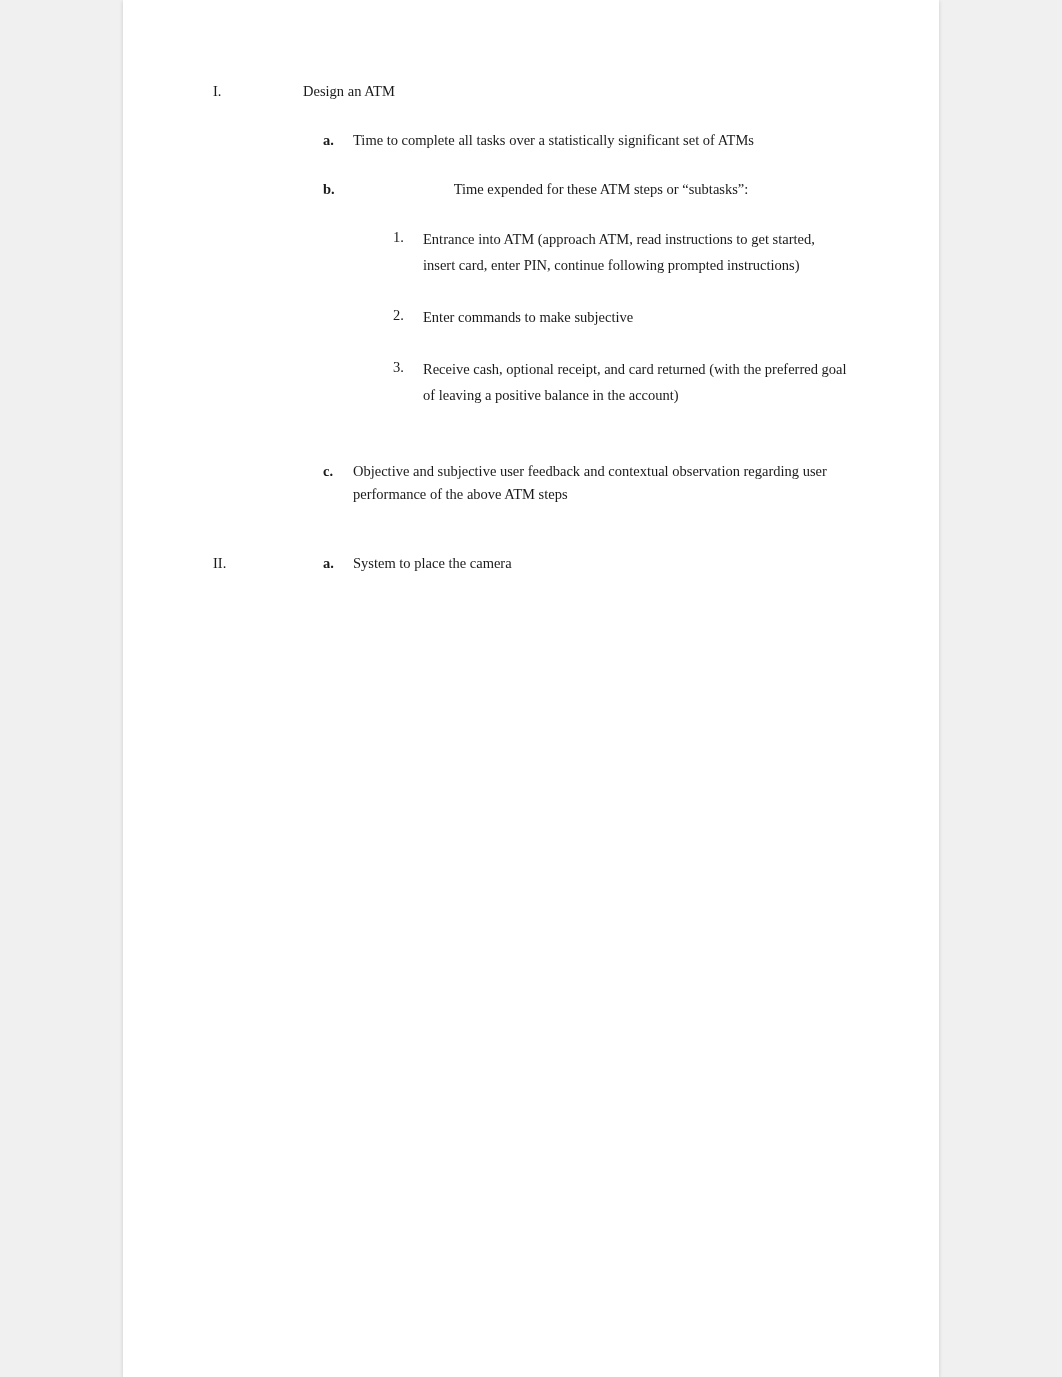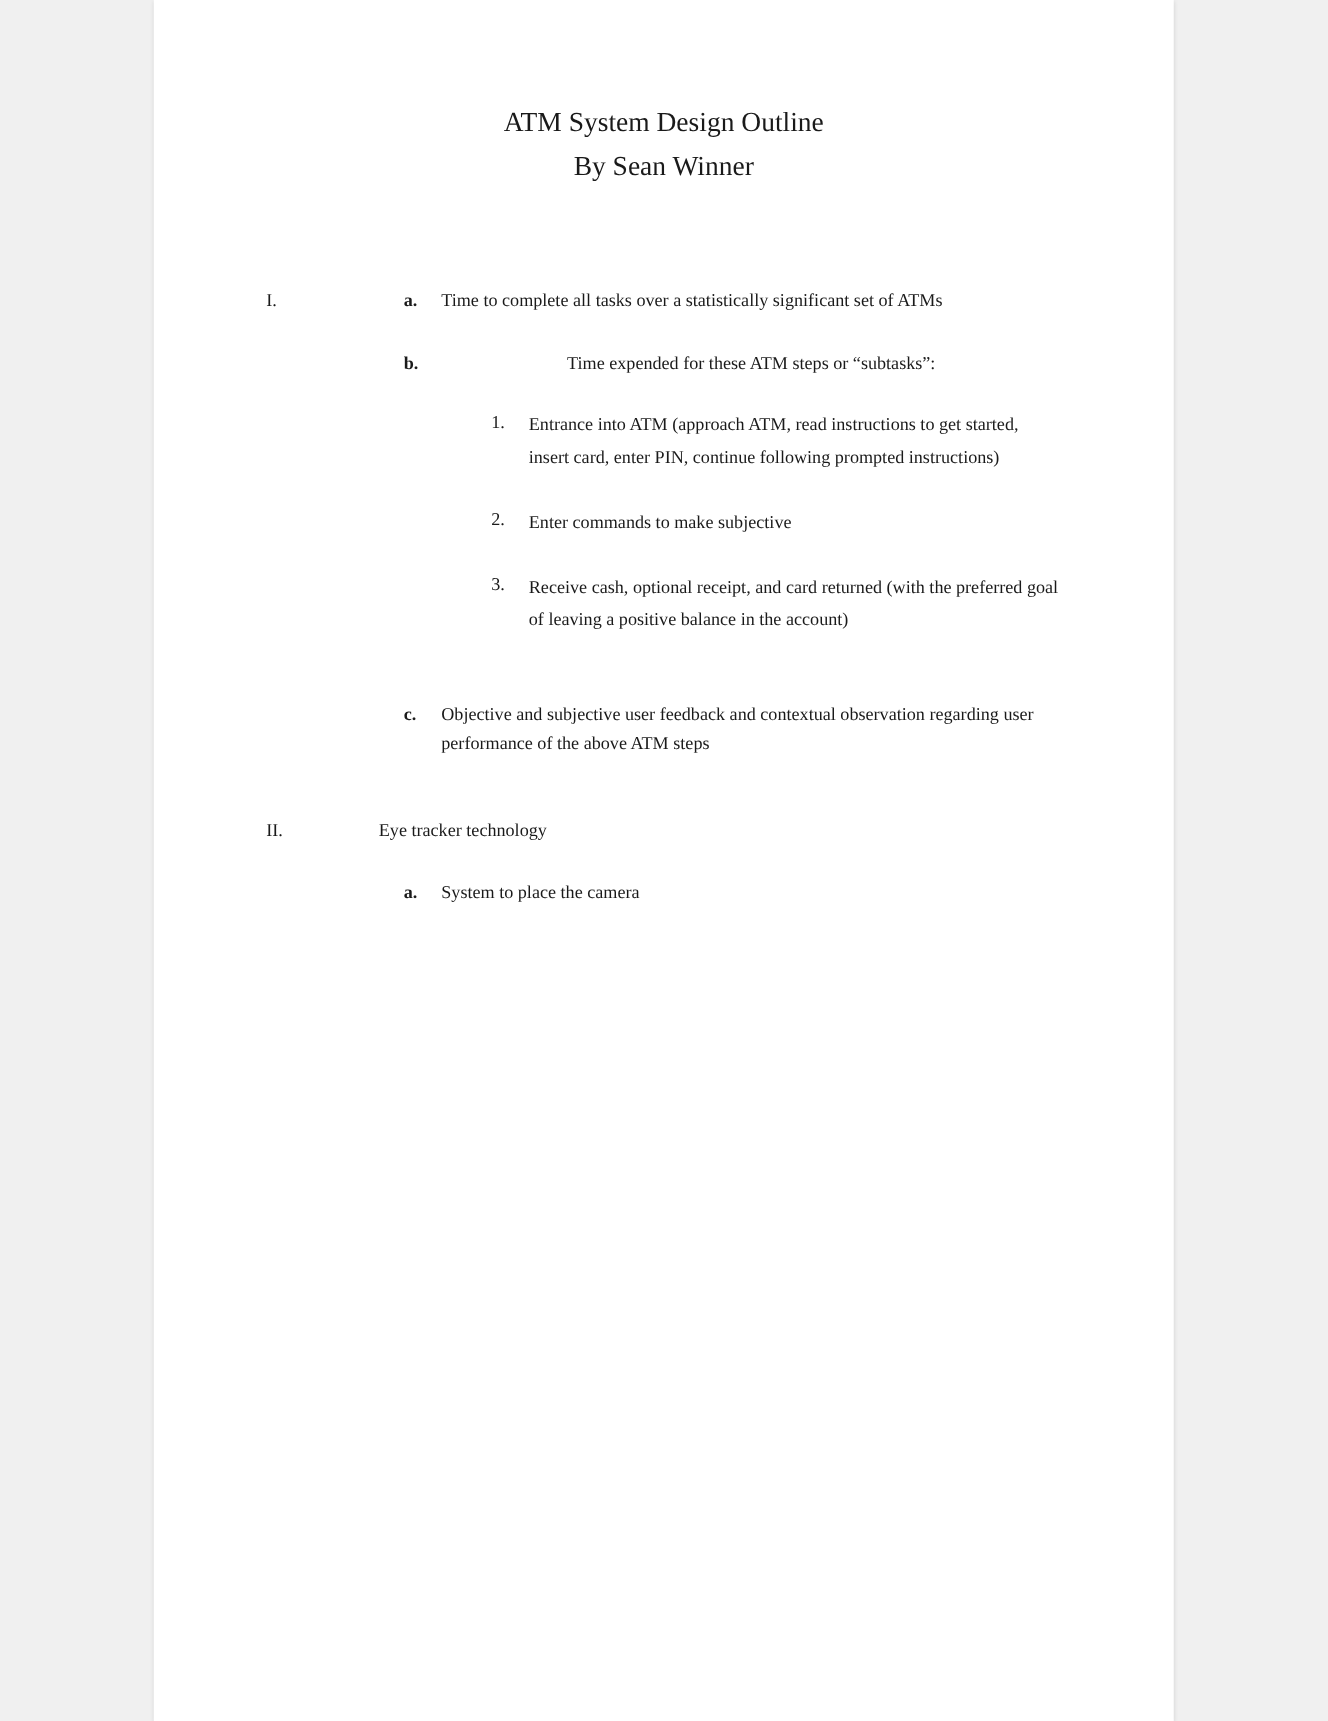--- a/index.html
+++ b/index.html
@@ -95,30 +95,27 @@
 
     .section-gap {
       margin-bottom: 20px;
     }
   </style>
 </head>
 <body>
 
 <div class="page">
 
-  <div class="title-block">
-    <h1>ATM System Design Outline</h1>
-    <h1>By Sean Winner</h1>
-  </div>
 
   <div class="outline">
 
     <div class="level-1-item section-gap">
       <div class="level-1-marker">I.</div>
       <div class="level-1-content">
+        <div style="margin-bottom: 26px;">Design an ATM</div>
 
         <div class="level-2-item">
           <div class="level-2-marker">a.</div>
           <div class="level-2-content">Time to complete all tasks over a statistically significant set of ATMs</div>
         </div>
 
         <div class="level-2-item">
           <div class="level-2-marker">b.</div>
           <div class="level-2-content">
             <div style="margin-bottom: 24px; text-align: center;">Time expended for these ATM steps or “subtasks”:</div>
@@ -145,21 +142,20 @@
           <div class="level-2-marker">c.</div>
           <div class="level-2-content">Objective and subjective user feedback and contextual observation regarding user performance of the above ATM steps</div>
         </div>
 
       </div>
     </div>
 
     <div class="level-1-item section-gap">
       <div class="level-1-marker">II.</div>
       <div class="level-1-content">
-        <div style="margin-bottom: 26px;">Eye tracker technology</div>
 
         <div class="level-2-item">
           <div class="level-2-marker">a.</div>
           <div class="level-2-content">System to place the camera</div>
         </div>
 
       </div>
     </div>
 
   </div>

